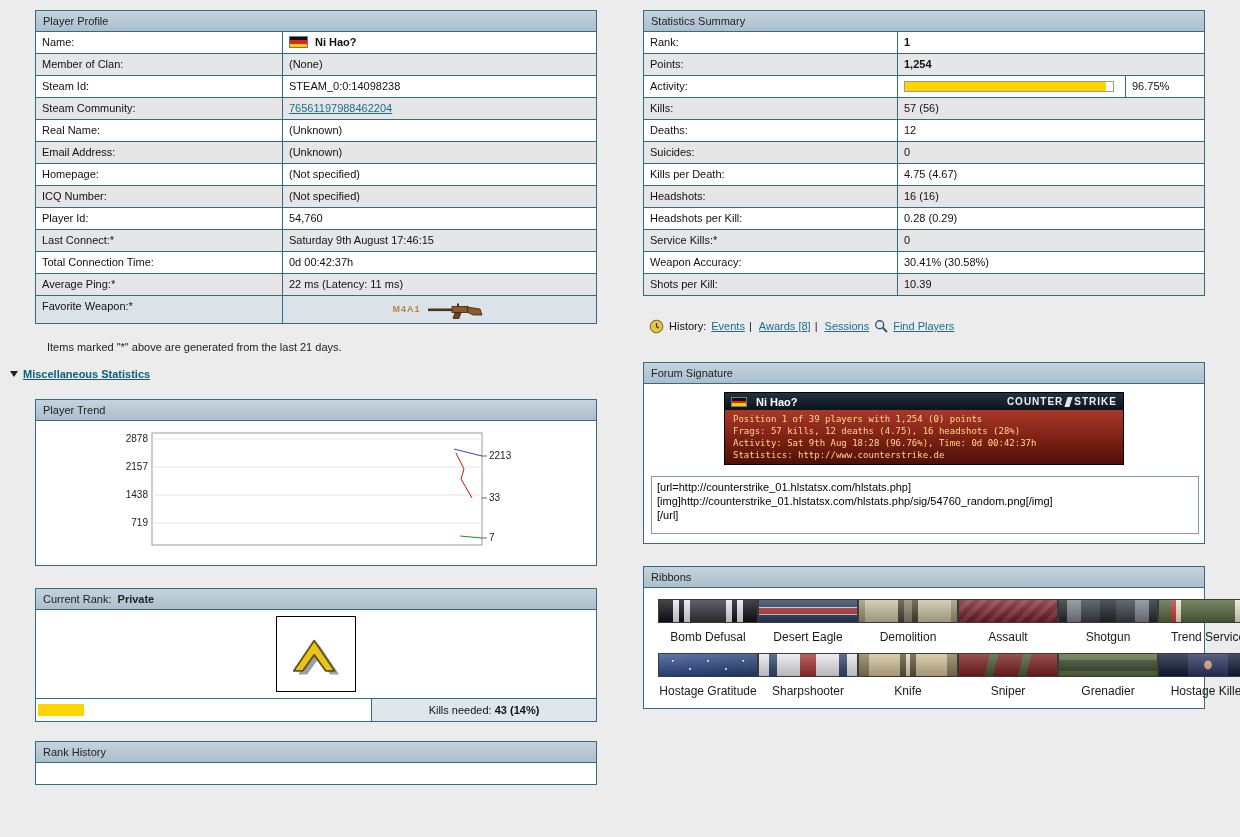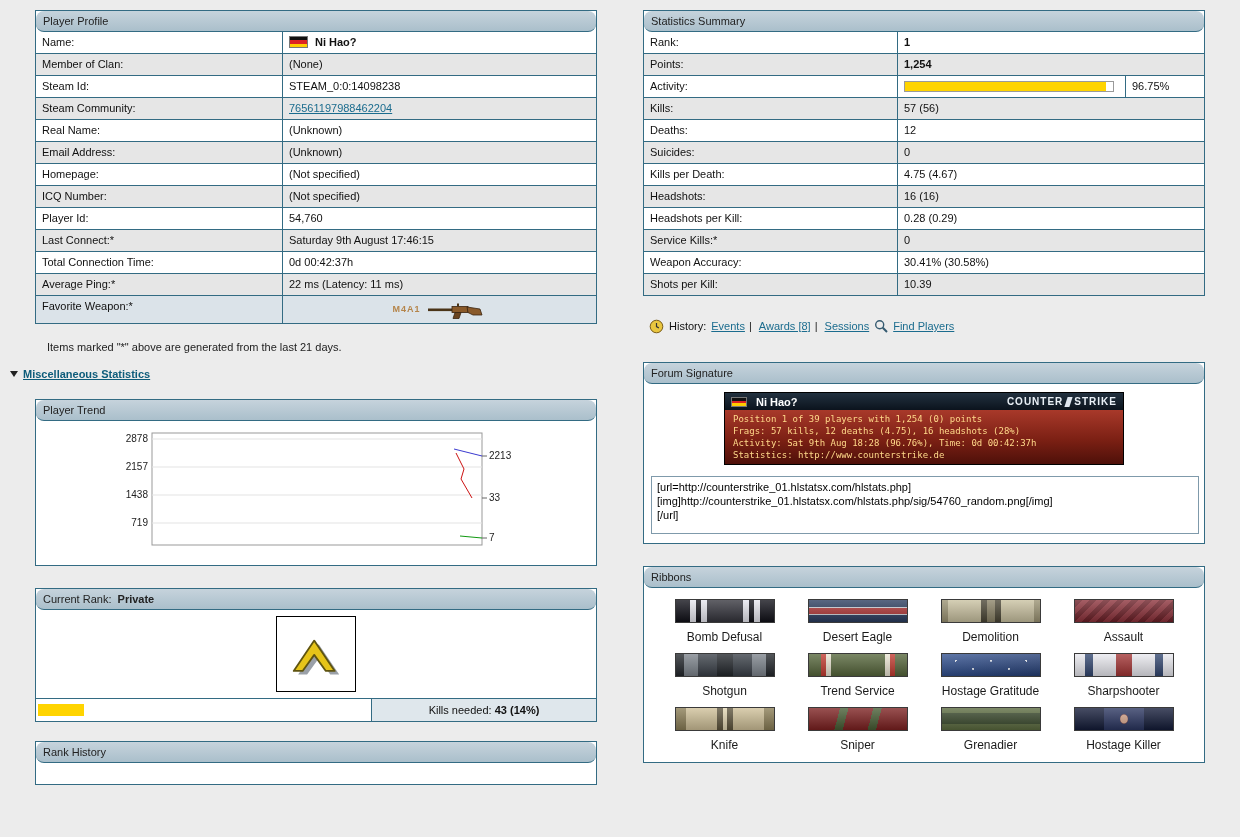--- a/index.html
+++ b/index.html
@@ -3,21 +3,21 @@
 <meta charset="utf-8">
 <style>
   * { box-sizing: border-box; }
   body { margin:0; background:#ececec; font-family:"Liberation Sans", sans-serif; font-size:11px; color:#111; }
   .page { position:relative; width:1240px; height:837px; overflow:hidden; }
   .col { position:absolute; top:10px; width:562px; }
   .col.left { left:35px; }
   .col.right { left:643px; }
 
   .panel { border:1px solid #336b83; background:#fff; }
-  .panel-header { background:linear-gradient(180deg,#c6d3dc,#aabfcb); border-bottom:1px solid #336b83; padding:4px 7px; color:#222; min-height:21px;border-radius:8px; }
+  .panel-header { background:linear-gradient(180deg,#c6d3dc,#aabfcb); border-bottom:1px solid #336b83; padding:4px 7px; color:#222; min-height:21px; }
 
   .tbl .row { display:flex; border-top:1px solid #336b83; background:#fff; }
   .tbl .row:first-child { border-top:none; }
   .tbl .row:nth-child(even) { background:#e6e6e6; }
   .cell { padding:4px 6px; line-height:13px; }
   .cell.label { flex:0 0 247px; border-right:1px solid #336b83; align-self:stretch; }
   .right-tbl .cell.label { flex:0 0 254px; }
   .cell.value { flex:1; }
   .bold { font-weight:bold; }
   a { color:#1b6c8e; }
@@ -71,21 +71,21 @@
   .sig-top { height:17px; background:linear-gradient(180deg,#22313f,#0b131d); display:flex; align-items:center; padding:0 6px; gap:4px; }
   .sig-name { color:#fff; font-weight:bold; font-size:11px; }
   .cs-logo { margin-left:auto; color:#e9eff5; font-weight:bold; font-size:10px; letter-spacing:1px; display:flex; align-items:center; }
   .cs-fig { display:inline-block; width:5px; height:10px; background:#dfe6ee; transform:skewX(-18deg); margin:0 3px; }
   .sig-body { height:54px; background:linear-gradient(180deg,#a8392a,#7c2014 55%,#4e1009); padding:3px 8px;
               font-family:"DejaVu Sans Mono", monospace; font-size:9px; line-height:12px; color:#ffd98a; }
   .bbcode { display:block; width:548px; height:58px; margin:11px auto 0; border:1px solid #7f9aab; background:#fff;
             font-family:Liberation Sans, sans-serif; font-size:11px; line-height:14px; color:#000; padding:3px 5px; resize:none; white-space:pre; }
 
   .panel.ribbons { margin-top:22px; }
-  .ribbon-grid { display:grid; grid-template-columns:repeat(4,1fr); row-gap:9px; padding:11px 14px 10px; justify-items:center; text-align:center; background:#fff; }
+  .ribbon-grid { display:grid; grid-template-columns:repeat(6,1fr); row-gap:9px; padding:11px 14px 10px; justify-items:center; text-align:center; background:#fff; }
   .ribbon { width:100px; height:24px; border:1px solid #3a3a3a; position:relative; }
   .ribbon::after { content:""; position:absolute; inset:0; background:linear-gradient(180deg,rgba(255,255,255,.22),rgba(0,0,0,.22)); }
   .ribbon-name { margin-top:7px; font-size:12px; color:#1a1a1a; }
 
   svg text { font-family:"Liberation Sans", sans-serif; font-size:10px; fill:#222; }
 </style>
 </head>
 <body>
 
 <div class="page">

